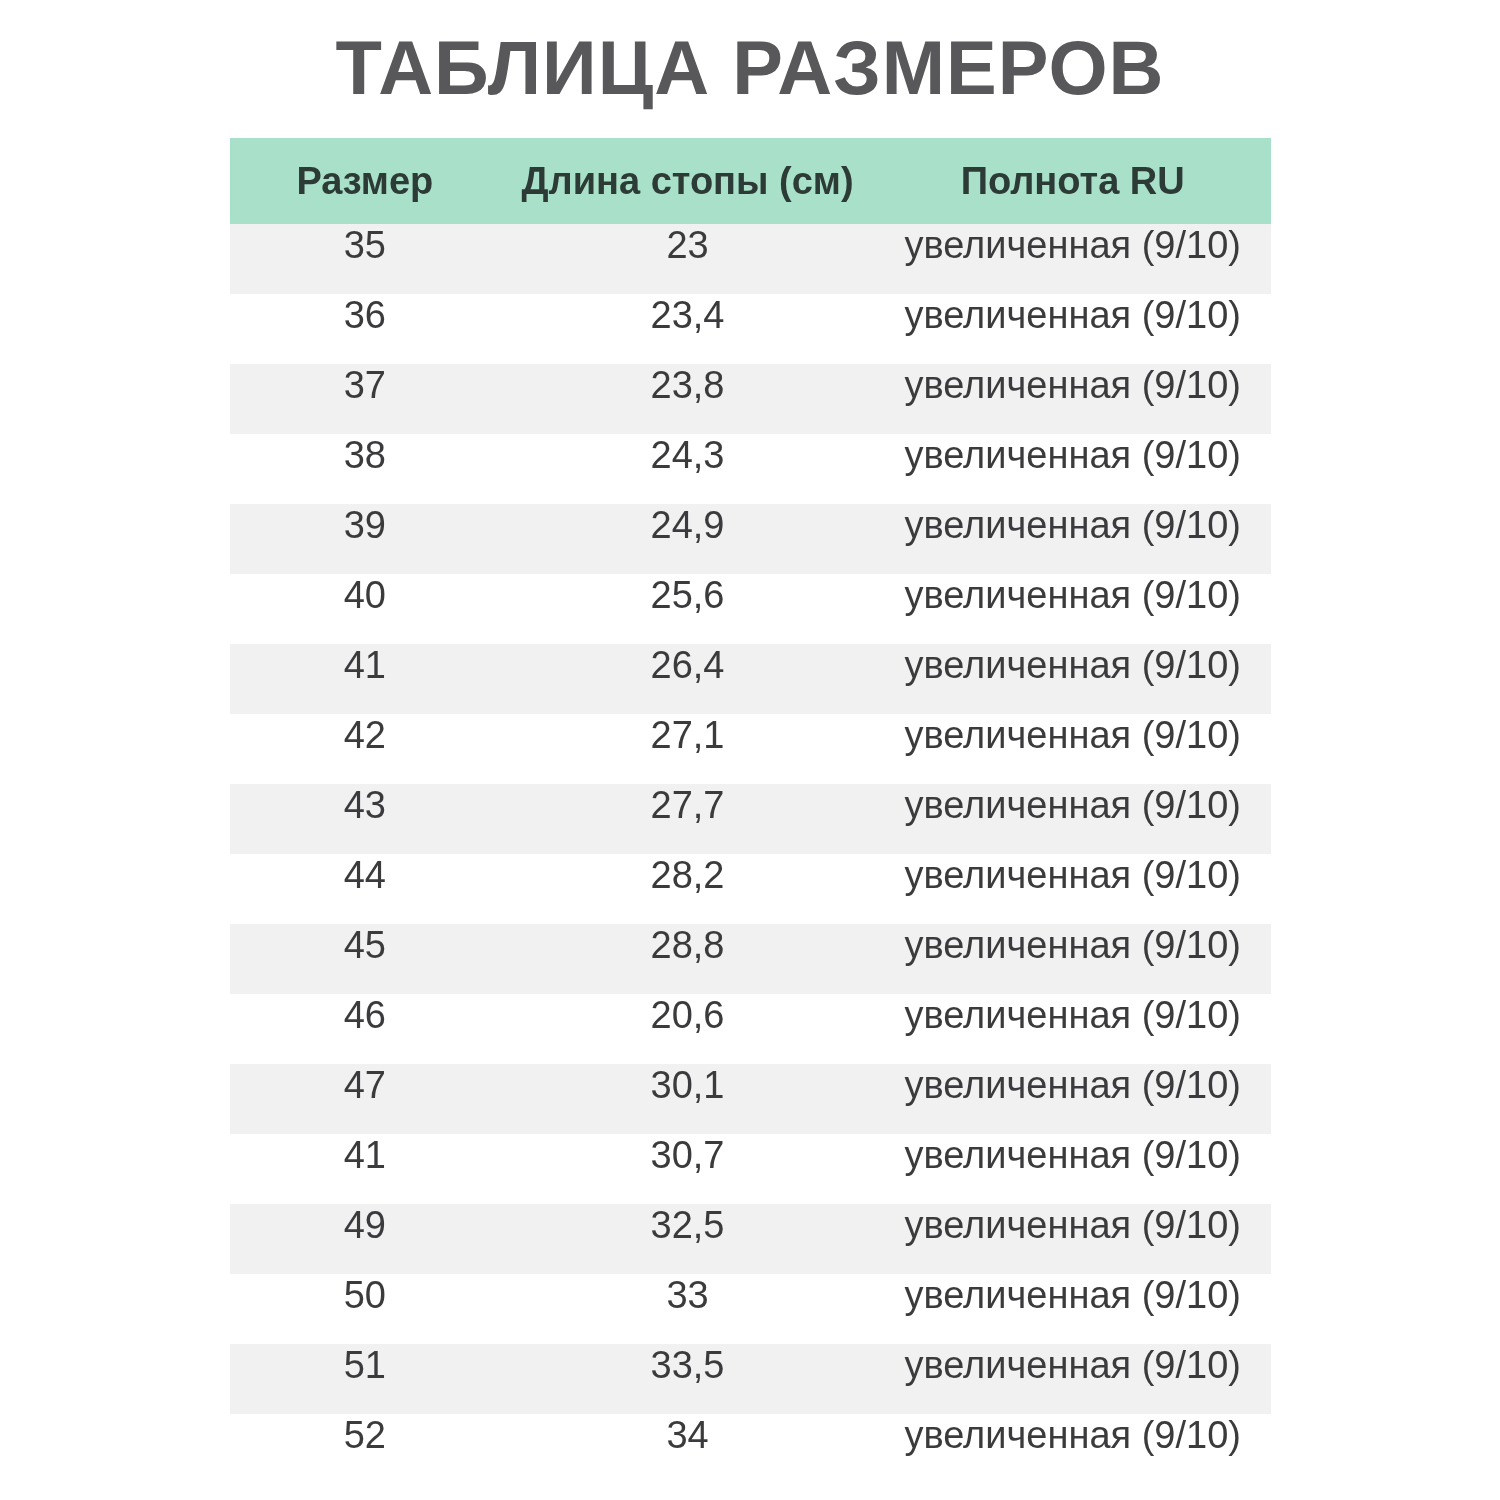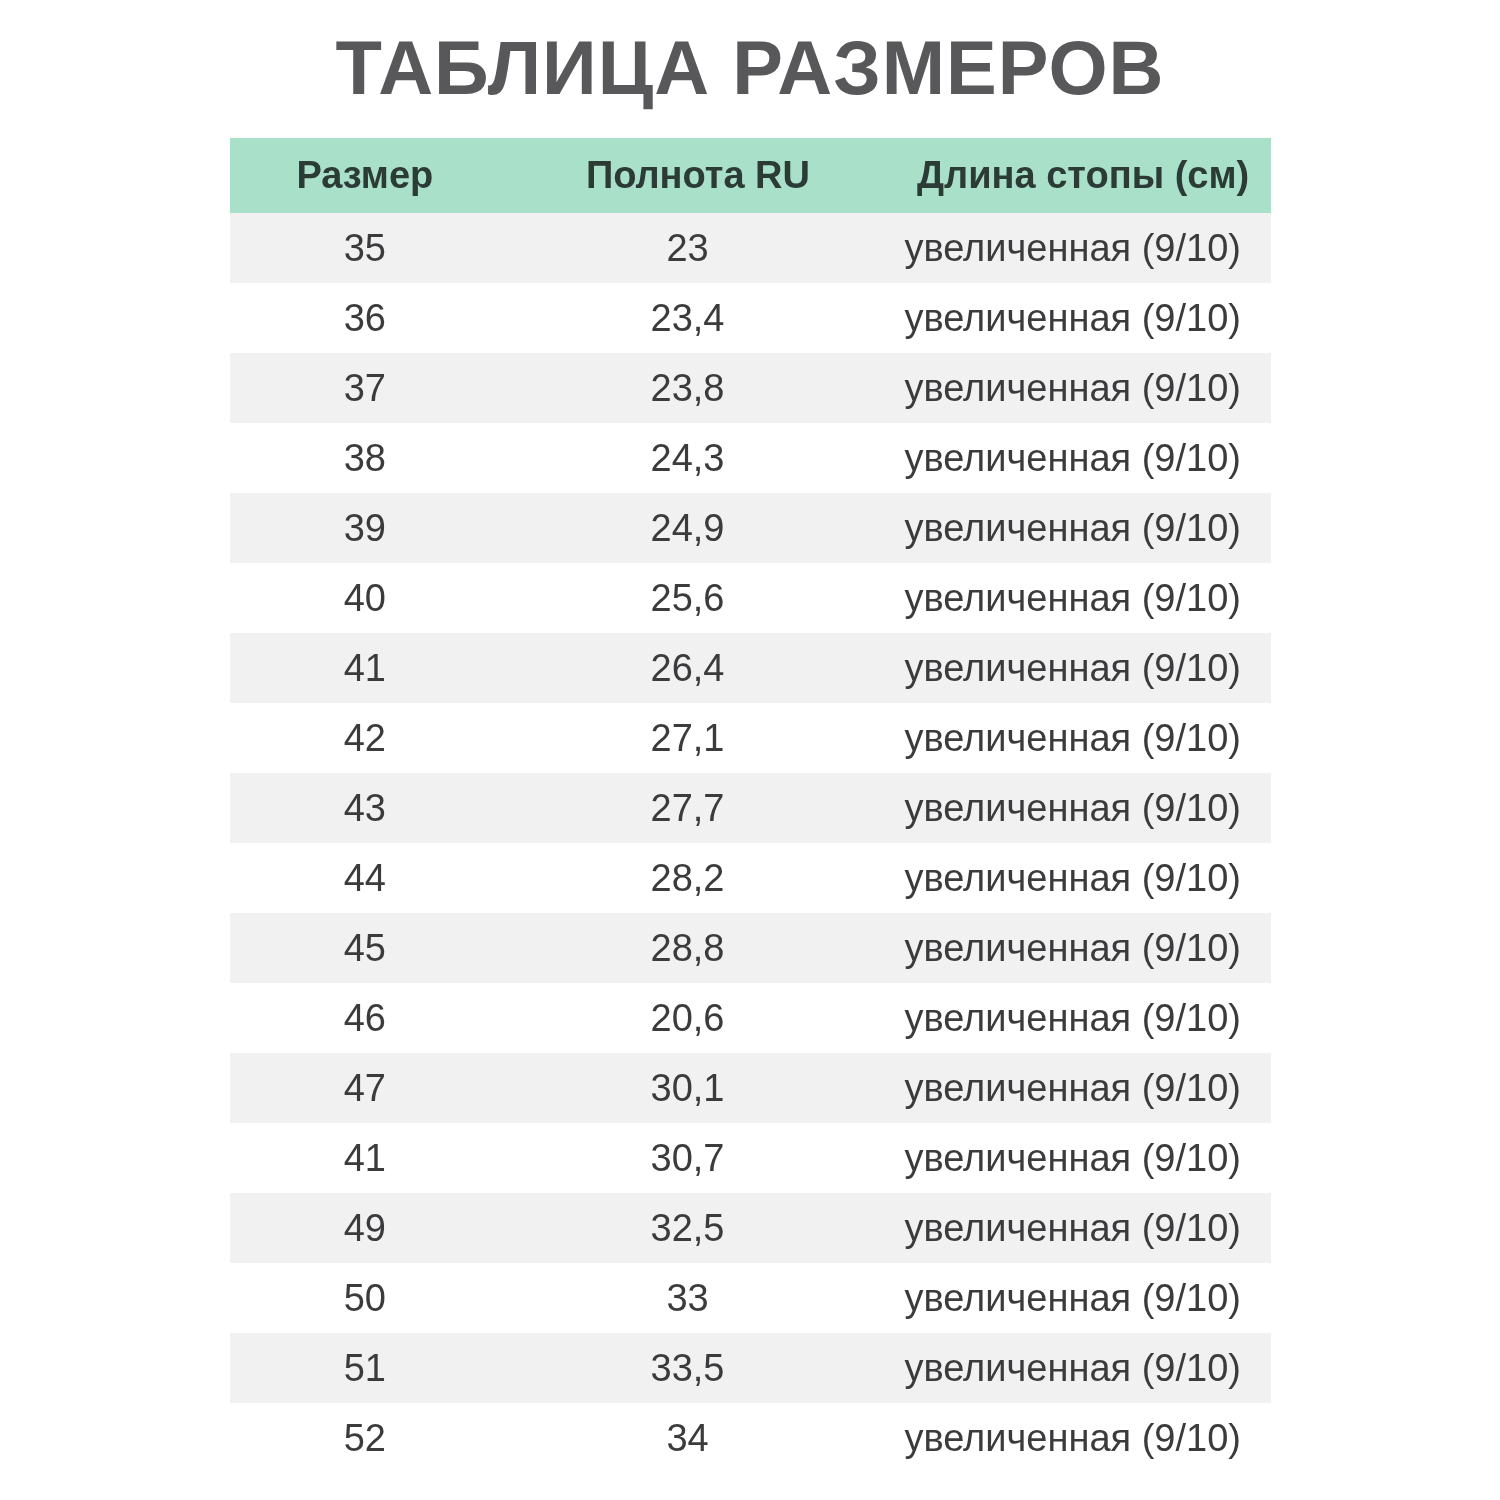--- a/index.html
+++ b/index.html
@@ -23,29 +23,28 @@
     letter-spacing: 1px;
     color: #58585b;
   }
   .size-table {
     width: 1041px;
     margin: 27px auto 0 auto;
   }
   .thead {
     display: flex;
     align-items: center;
-    height: 75px;
+    height: 86px;
     background: #a9e0c9;
     font-weight: 700;
     font-size: 38px;
     color: #2c3b36;
   }
   .tr {
     display: flex;
-    align-items: center;
     height: 70px;
     background: #ffffff;
     font-size: 38px;
     color: #3b3b3d;
   }
   .tr.alt {
     background: #f1f1f2;
   }
   .th, .td {
     text-align: center;
@@ -56,22 +55,22 @@
 </style>
 </head>
 <body>
 
 <div class="page">
   <h1 class="title">ТАБЛИЦА РАЗМЕРОВ</h1>
 
   <div class="size-table">
     <div class="thead">
       <div class="th col1">Размер</div>
+      <div class="th col2">Длина стопы (см)</div>
       <div class="th col3">Полнота RU</div>
-      <div class="th col2">Длина стопы (см)</div>
     </div>
     <div id="tbody">
         <div class="tr alt">
           <div class="td col1">35</div>
           <div class="td col2">23</div>
           <div class="td col3">увеличенная (9/10)</div>
         </div>
         <div class="tr">
           <div class="td col1">36</div>
           <div class="td col2">23,4</div>

